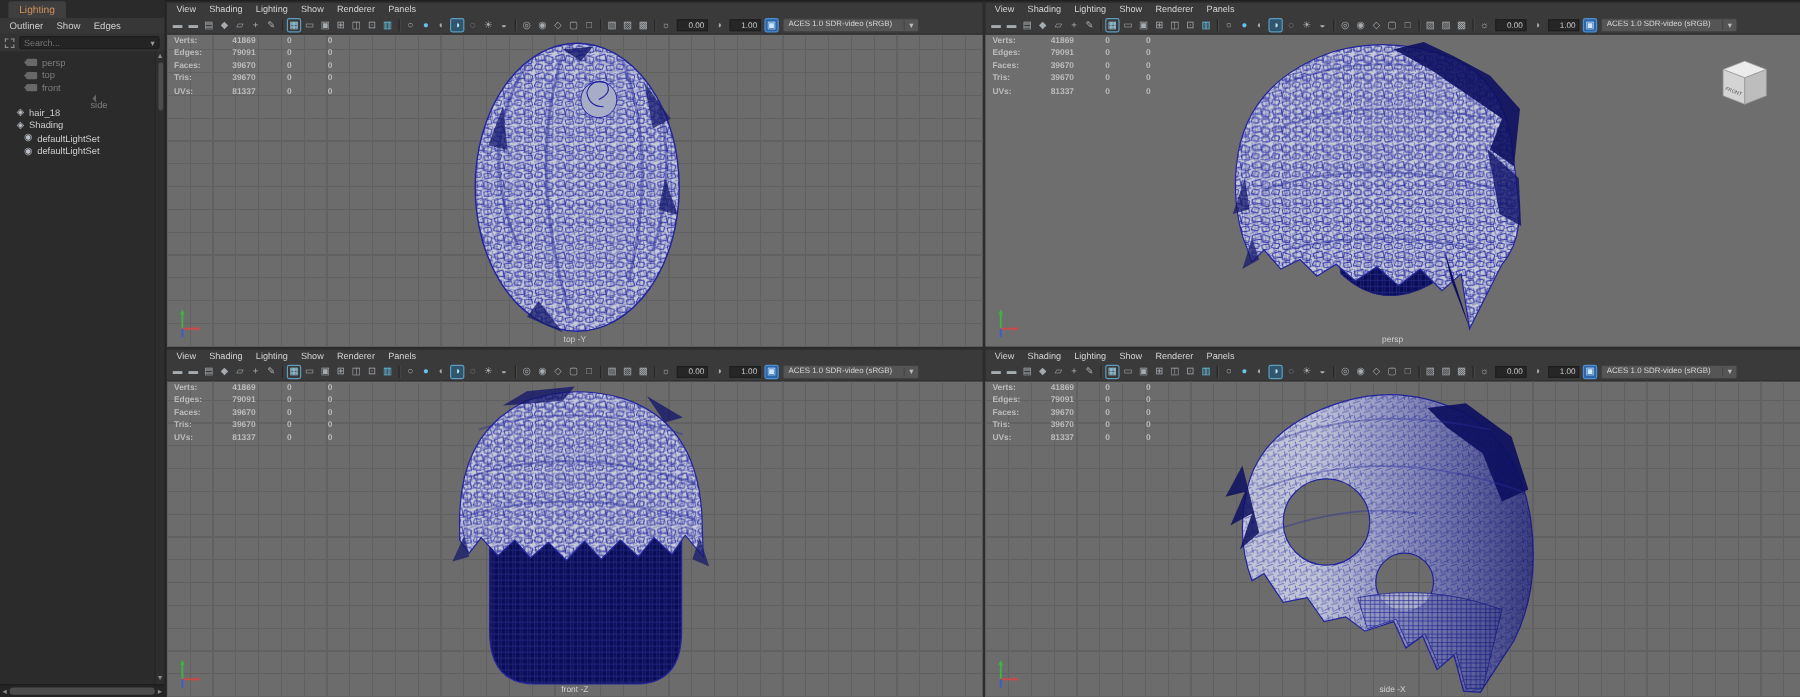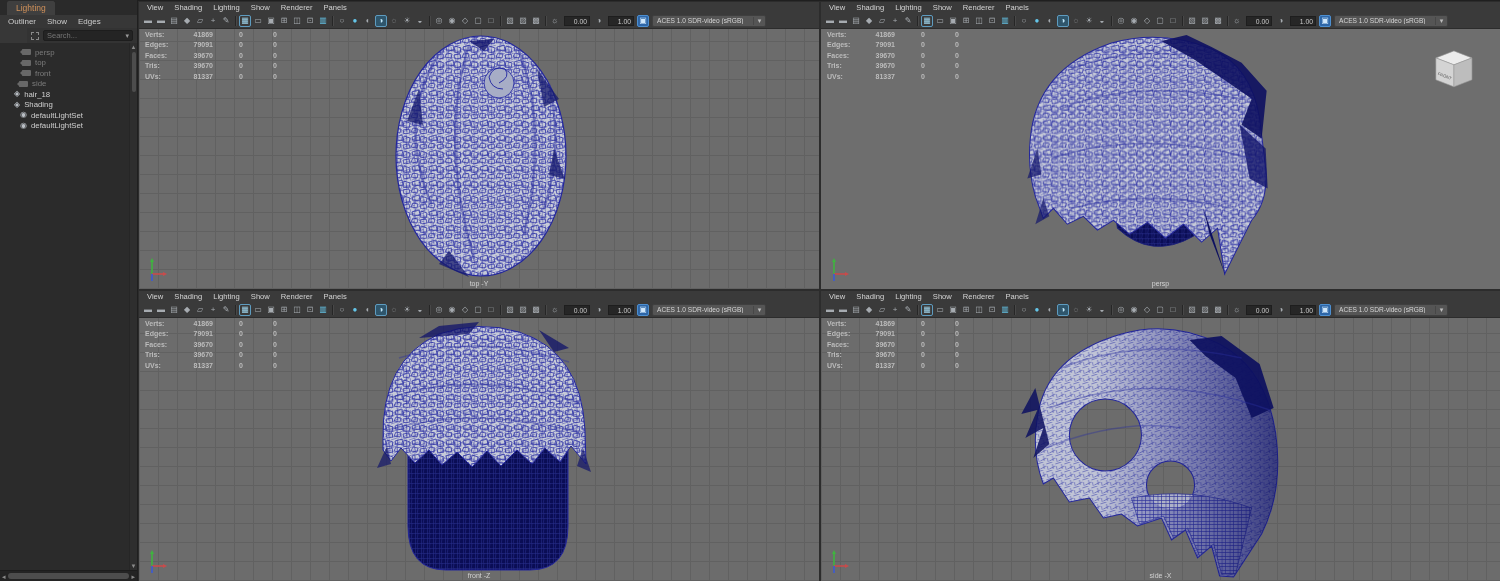--- a/index.html
+++ b/index.html
@@ -5,21 +5,21 @@
   html,body{margin:0;padding:0;background:#1f1f1f;width:1500px;height:581px;overflow:hidden;
     font-family:"Liberation Sans",sans-serif;-webkit-font-smoothing:antialiased;}
   *{box-sizing:border-box;}
 
   
   #outliner{position:absolute;left:0;top:0;width:137px;height:581px;background:#373737;display:flex;flex-direction:column;}
   .ol-tabbar{height:15px;background:#2a2a2a;display:flex;align-items:flex-end;padding-left:6px;}
   .ol-tab{background:#3f3f3f;color:#d1915a;font-size:8.5px;padding:2px 9px 2px 9px;border-radius:3px 3px 0 0;border:1px solid #2a2a2a;border-bottom:none;}
   .ol-menus{height:13px;background:#373737;display:flex;gap:11px;align-items:center;padding-left:8px;}
   .ol-menu{font-size:8px;color:#cccccc;}
-  .ol-searchrow{height:15px;background:#333333;display:flex;align-items:center;gap:4px;padding:0 4px;margin-left:27px;}
+  .ol-searchrow{height:15px;background:#333333;display:flex;align-items:center;gap:4px;padding:0 4px;}
   .sel-box{width:8px;height:8px;border:1px dashed #8a8a8a;flex:0 0 auto;}
   .ol-search{flex:1;height:11px;background:#242424;border:1px solid #1d1d1d;border-radius:2px;display:flex;align-items:center;}
   .ol-search input{flex:1;background:transparent;border:none;outline:none;color:#bbbbbb;font-size:7.5px;padding:0 3px;width:60px;font-family:"Liberation Sans",sans-serif;}
   .ol-search .caret{color:#9a9a9a;font-size:7px;padding-right:3px;}
   .ol-tree{flex:1;background:#2b2b2b;position:relative;overflow:hidden;padding-top:4px;}
   .ol-row{height:10.5px;display:flex;align-items:center;gap:4px;}
   .ol-label{font-size:7.8px;color:#cfcfcf;white-space:nowrap;}
   .ol-row.dim .ol-label{color:#7c7c7c;}
   .ol-row.dim .ol-ico{opacity:.55;}
   .ol-ico.glyph{color:#b9bec4;font-size:8px;line-height:8px;}
@@ -121,21 +121,21 @@
           <span class="ol-label">persp</span>
         </div>
         <div class="ol-row dim" style="padding-left: 20px;">
           <span class="ol-ico cam"></span>
           <span class="ol-label">top</span>
         </div>
         <div class="ol-row dim" style="padding-left: 20px;">
           <span class="ol-ico cam"></span>
           <span class="ol-label">front</span>
         </div>
-        <div class="ol-row dim" style="padding-left: 17px;">
+        <div class="ol-row dim" style="padding-left: 28px; flex-direction: column;">
           <span class="ol-ico cam"></span>
           <span class="ol-label">side</span>
         </div>
         <div class="ol-row" style="padding-left: 14px;">
           <span class="ol-ico glyph">◈</span>
           <span class="ol-label">hair_18</span>
         </div>
         <div class="ol-row" style="padding-left: 14px;">
           <span class="ol-ico glyph">◈</span>
           <span class="ol-label">Shading</span>

